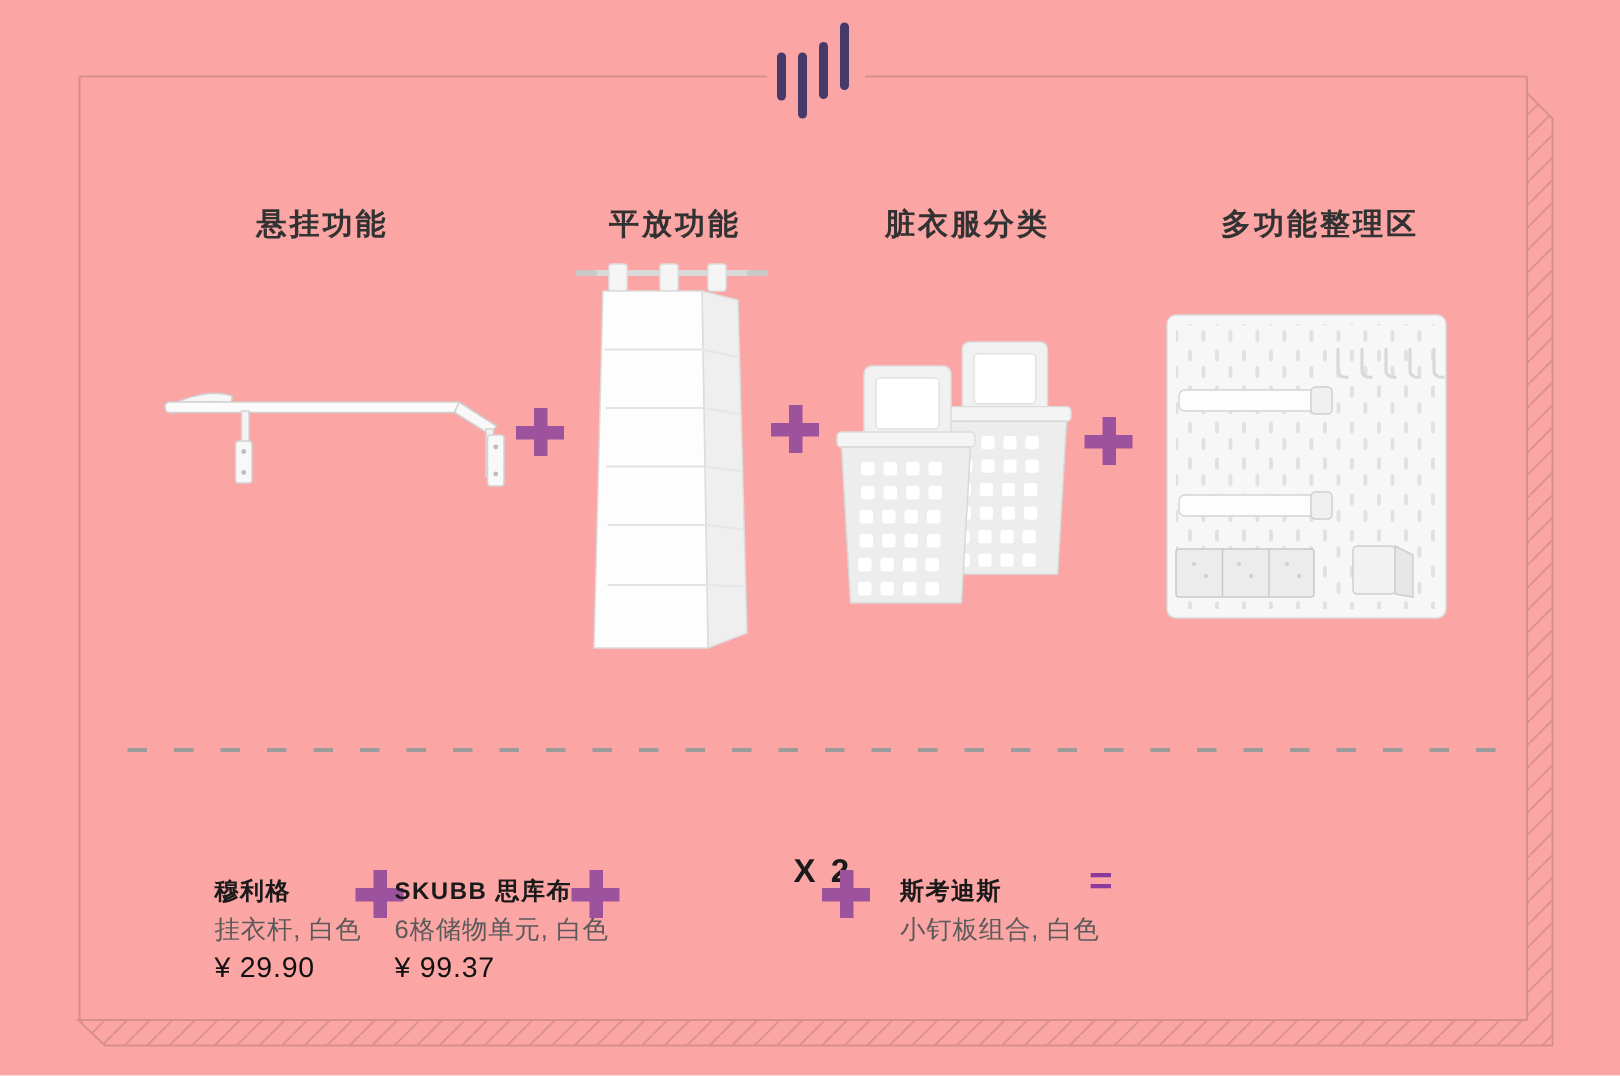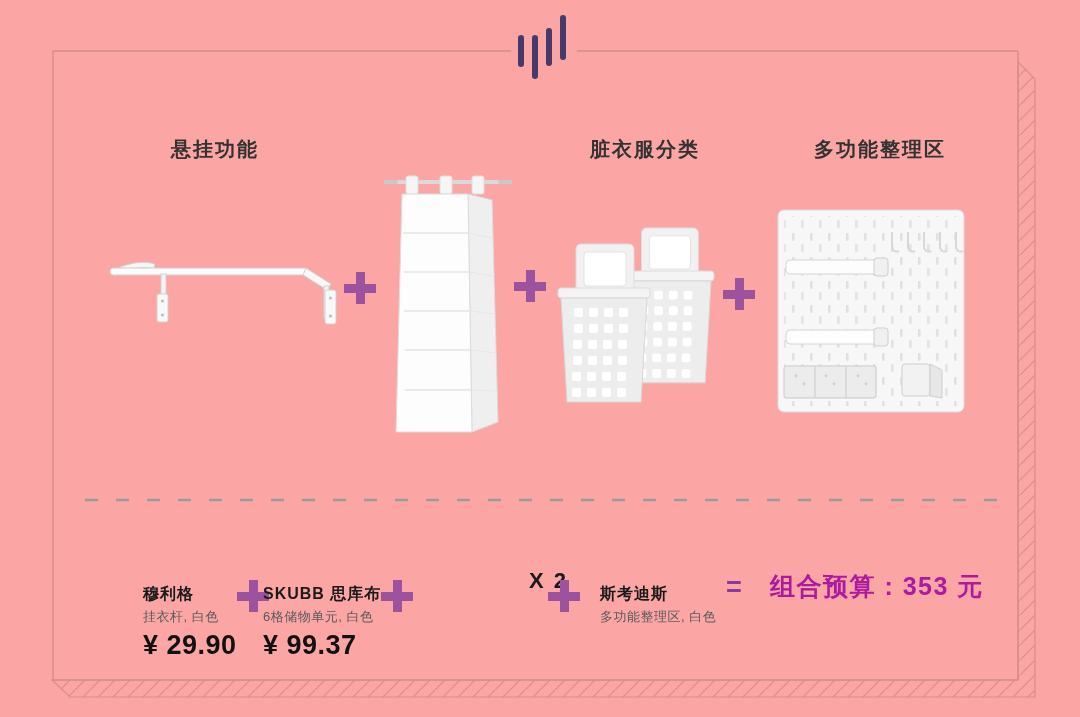--- a/index.html
+++ b/index.html
@@ -16,22 +16,22 @@
   .plus{position:absolute;width:28px;height:28px;}
   .plus::before{content:"";position:absolute;left:0;top:10px;width:28px;height:8px;background:#9d529d;}
   .plus::after{content:"";position:absolute;left:10px;top:0;width:8px;height:28px;background:#9d529d;}
   .plus.big{width:32px;height:32px;}
   .plus.big::before{top:12px;width:32px;height:9px;}
   .plus.big::after{left:12px;width:9px;height:32px;}
 
   
   .price-item{position:absolute;top:552px;margin-top:32px;}
   .p-name{font-size:16px;font-weight:bold;color:#1a1a1a;letter-spacing:1px;}
-  .p-desc{font-size:13px;color:#5a5a5a;margin-top:3px;letter-spacing:0.5px;}
-  .p-price{font-size:27px;font-weight:bold;color:#111111;margin-top:4px;letter-spacing:0.5px;}
+  .p-desc{font-size:17px;color:#5a5a5a;margin-top:3px;letter-spacing:0.5px;}
+  .p-price{font-size:19px;font-weight:normal;color:#111111;margin-top:4px;letter-spacing:0.5px;}
   .qty{position:absolute;top:568px;font-size:22px;font-weight:bold;color:#1a1a1a;letter-spacing:2px;}
   .equals{position:absolute;top:572px;font-size:27px;font-weight:bold;color:#8a3a9c;}
   .total{position:absolute;top:570px;font-size:25px;font-weight:bold;color:#ad1aa0;letter-spacing:1.5px;}
 </style>
 </head>
 <body>
 
 <div class="canvas">
 
   <svg class="abs" style="left:0;top:0" width="1080" height="717" viewBox="0 0 1080 717">
@@ -45,20 +45,21 @@
   </svg>
 
   <svg class="abs" style="left:510px;top:12px" width="62" height="80" viewBox="0 0 62 80">
     <rect x="8" y="23" width="6" height="32" rx="3" fill="#463a6b"></rect>
     <rect x="22" y="23" width="6" height="44" rx="3" fill="#463a6b"></rect>
     <rect x="36" y="16" width="6" height="38" rx="3" fill="#463a6b"></rect>
     <rect x="50" y="3" width="6" height="45" rx="3" fill="#463a6b"></rect>
   </svg>
 
   <div class="col-header" style="left:115px">悬挂功能</div>
+  <div class="col-header" style="left:350px">平放功能</div>
   <div class="col-header" style="left:780px">多功能整理区</div>
   <div class="col-header" style="left:545px">脏衣服分类</div>
 
   <svg class="abs" style="left:95px;top:238px" width="252" height="92" viewBox="0 0 252 92">
     <path d="M16 34 C30 25 48 22 60 26 L59 31 C46 28 30 31 20 38 Z" fill="#f6f6f6" stroke="#cfcfcf" stroke-width="1"></path>
     <rect x="15" y="30" width="198" height="7" rx="3" fill="#fbfbfb" stroke="#cfcfcf" stroke-width="1"></rect>
     <path d="M211 30 L236 46 L232 52 L208 37 Z" fill="#f8f8f8" stroke="#cfcfcf" stroke-width="1"></path>
     <rect x="66" y="36" width="5" height="26" fill="#f3f3f3" stroke="#d2d2d2" stroke-width="1"></rect>
     <rect x="62" y="56" width="11" height="28" rx="2" fill="#f8f8f8" stroke="#d2d2d2" stroke-width="1"></rect>
     <circle cx="67.5" cy="63" r="1.6" fill="#bdbdbd"></circle>
@@ -173,19 +174,18 @@
     <div class="p-desc">6格储物单元, 白色</div>
     <div class="p-price">¥ 99.37</div>
   </div>
   <div class="plus big" style="left:381px;top:580px"></div>
 
   <div class="qty" style="left:529px">X 2</div>
   <div class="plus big" style="left:548px;top:580px"></div>
 
   <div class="price-item" style="left:600px">
     <div class="p-name">斯考迪斯</div>
-    <div class="p-desc">多功能整理区, 白色</div>
+    <div class="p-desc">小钉板组合, 白色</div>
   </div>
 
   <div class="equals" style="left:726px">=</div>
-  <div class="total" style="left:770px">组合预算 : 353 元</div>
 
 </div>
 
 </body></html>

